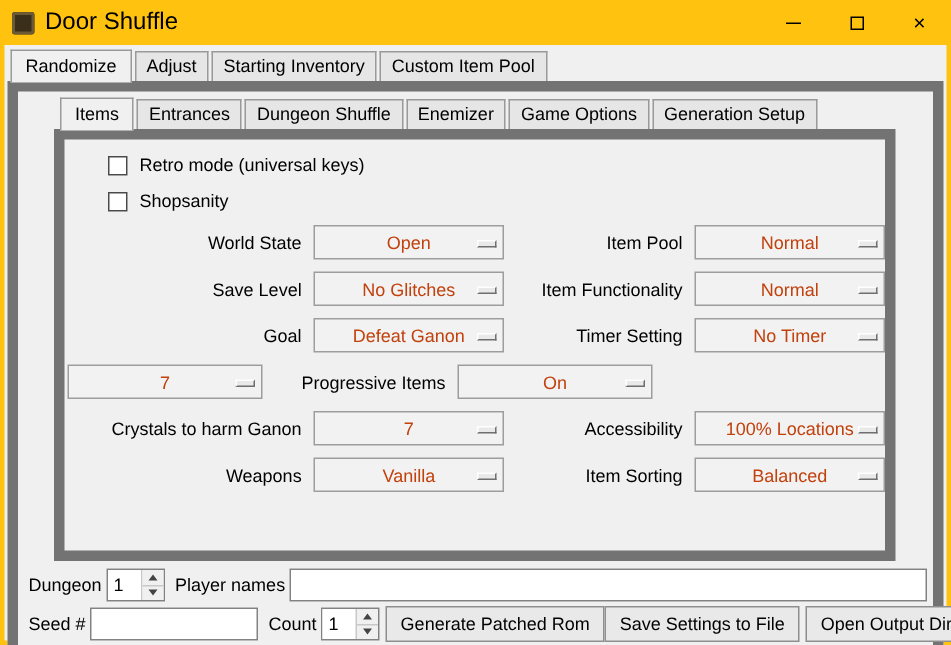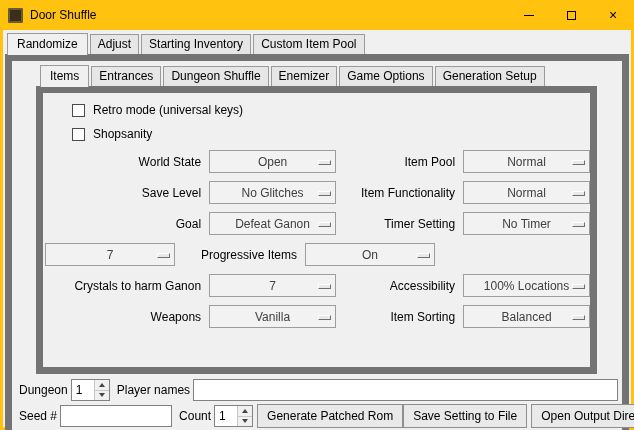--- a/index.html
+++ b/index.html
@@ -19,21 +19,21 @@
     display: flex; align-items: center;
     padding-left: 8px;
     background:#ffc20e;
   }
   .title-icon {
     width: 15px; height: 15px;
     background:#3a2f1b;
     border-radius: 2px;
     box-shadow: inset 0 0 0 2px #6b5a33;
   }
-  .title-text { margin-left: 7px; font-size: 12px; }
+  .title-text { margin-left: 7px; font-size: 16px; }
   .caption { margin-left: auto; display: flex; height: 100%; align-self: stretch; }
   .cap-btn {
     width: 42px; display: flex; align-items: center; justify-content: center;
     cursor: default;
   }
   .glyph-min { width: 10px; height: 0; border-top: 1px solid #000; display: block; }
   .glyph-max { width: 9px; height: 9px; border: 1px solid #000; display: block; }
   .glyph-close { font-size: 14px; line-height: 1; }
 
   
@@ -88,21 +88,21 @@
   .form-grid { margin-top: 9px; display: flex; flex-direction: column; gap: 8px; }
   .form-row { display: flex; align-items: center; height: 23px; }
   .flabel { width: 168px; padding-right: 6px; text-align: right; white-space: nowrap; }
   .flabel.r { width: 128px; }
   .dropdown {
     width: 130px; height: 23px;
     background:#f2f2f2;
     border: 1px solid #9d9d9d;
     position: relative;
     display: flex; align-items: center; justify-content: center;
-    font: inherit; color:#404040;
+    font: inherit; color:#c2410c;
     margin-left: 2px;
     cursor: default;
   }
   .dd-value { width: 100%; text-align: center; }
   .dd-indicator {
     position: absolute; right: 4px; top: 9px;
     width: 13px; height: 5px;
     background:#e9e9e9;
     border: 1px solid;
     border-color:#ffffff #6f6f6f #6f6f6f #ffffff;
@@ -302,20 +302,20 @@
             <div class="spin-arrows">
               <span class="spin-btn">
                   <span class="tri-up"></span>
                 </span>
               <span class="spin-btn">
                   <span class="tri-down"></span>
                 </span>
             </div>
           </div>
           <button class="btn ml">Generate Patched Rom</button>
-          <button class="btn ml-auto">Save Setting to File</button>
+          <button class="btn ml-auto">Save Settings to File</button>
           <button class="btn ml">Open Output Directory</button>
         </div>
 
       </div>
     </div>
   </div>
 </div>
 
 </body></html>

